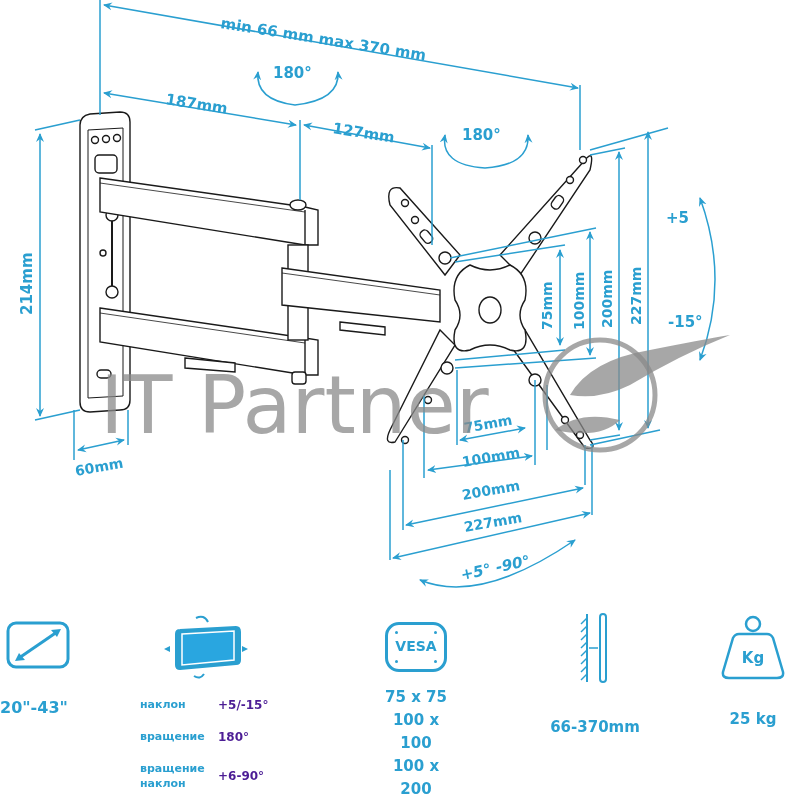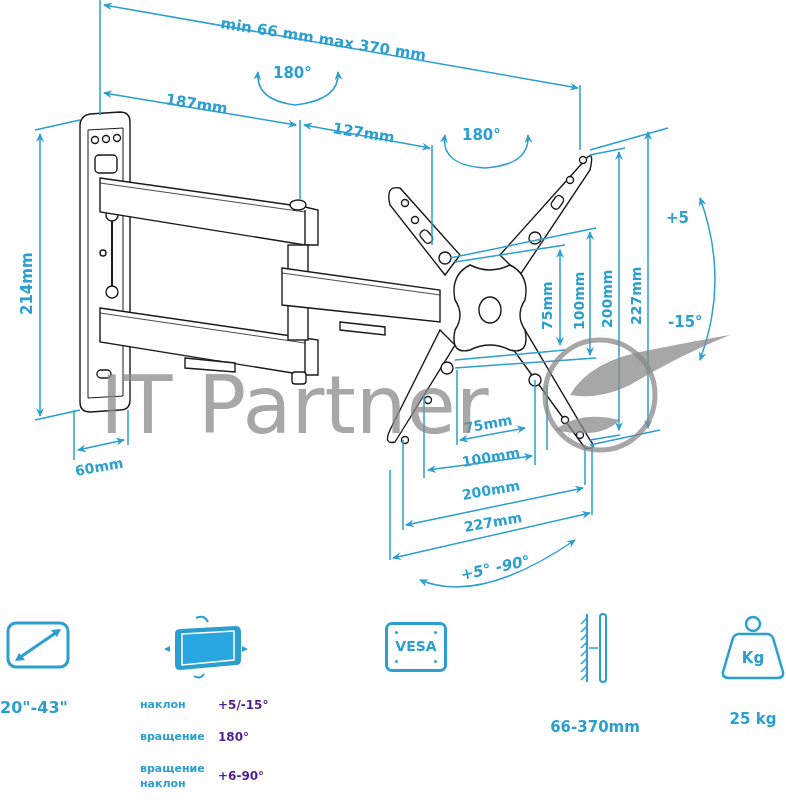--- a/index.html
+++ b/index.html
@@ -196,26 +196,32 @@
 <div class="rot-row" style="top:729px;">
   <span class="rot-label">вращение</span>
   <span class="rot-value">180°</span>
 </div>
 <div class="rot-row" style="top:761px;">
   <span class="rot-label">вращение наклон</span>
   <span class="rot-value">+6-90°</span>
 </div>
 
 <div class="spec" style="left:376px;top:622px;width:80px;">
-  <div style="position:relative;width:62px;height:50px;margin:0 auto;border:3px solid #2a9fd0;border-radius:7px;box-sizing:border-box;">
+  <div style="position:relative;width:62px;height:50px;margin:0 auto;border:3px solid #2a9fd0;border-radius:14px;box-sizing:border-box;">
     <span style="position:absolute;left:0;right:0;top:13px;font-size:14px;color:#2a9fd0;">VESA</span>
     <span style="position:absolute;left:7px;top:6px;width:3px;height:3px;background:#2a9fd0;border-radius:50%;"></span>
     <span style="position:absolute;right:7px;top:6px;width:3px;height:3px;background:#2a9fd0;border-radius:50%;"></span>
     <span style="position:absolute;left:7px;bottom:6px;width:3px;height:3px;background:#2a9fd0;border-radius:50%;"></span>
     <span style="position:absolute;right:7px;bottom:6px;width:3px;height:3px;background:#2a9fd0;border-radius:50%;"></span>
+  </div>
+  <div style="margin-top:14px;">
+    <div class="spec-val">75 x 75</div>
+    <div class="spec-val">100 x 100</div>
+    <div class="spec-val">100 x 200</div>
+
   </div>
 </div>
 
 <div class="spec" style="left:540px;top:612px;width:110px;">
   <svg width="40" height="72" viewBox="0 0 40 72">
     <line x1="12" y1="2" x2="12" y2="70" stroke="#2a9fd0" stroke-width="2"></line>
     <g stroke="#2a9fd0" stroke-width="1.5">
       <line x1="12" y1="6" x2="6" y2="12"></line>
         <line x1="12" y1="14" x2="6" y2="20"></line>
         <line x1="12" y1="22" x2="6" y2="28"></line>

